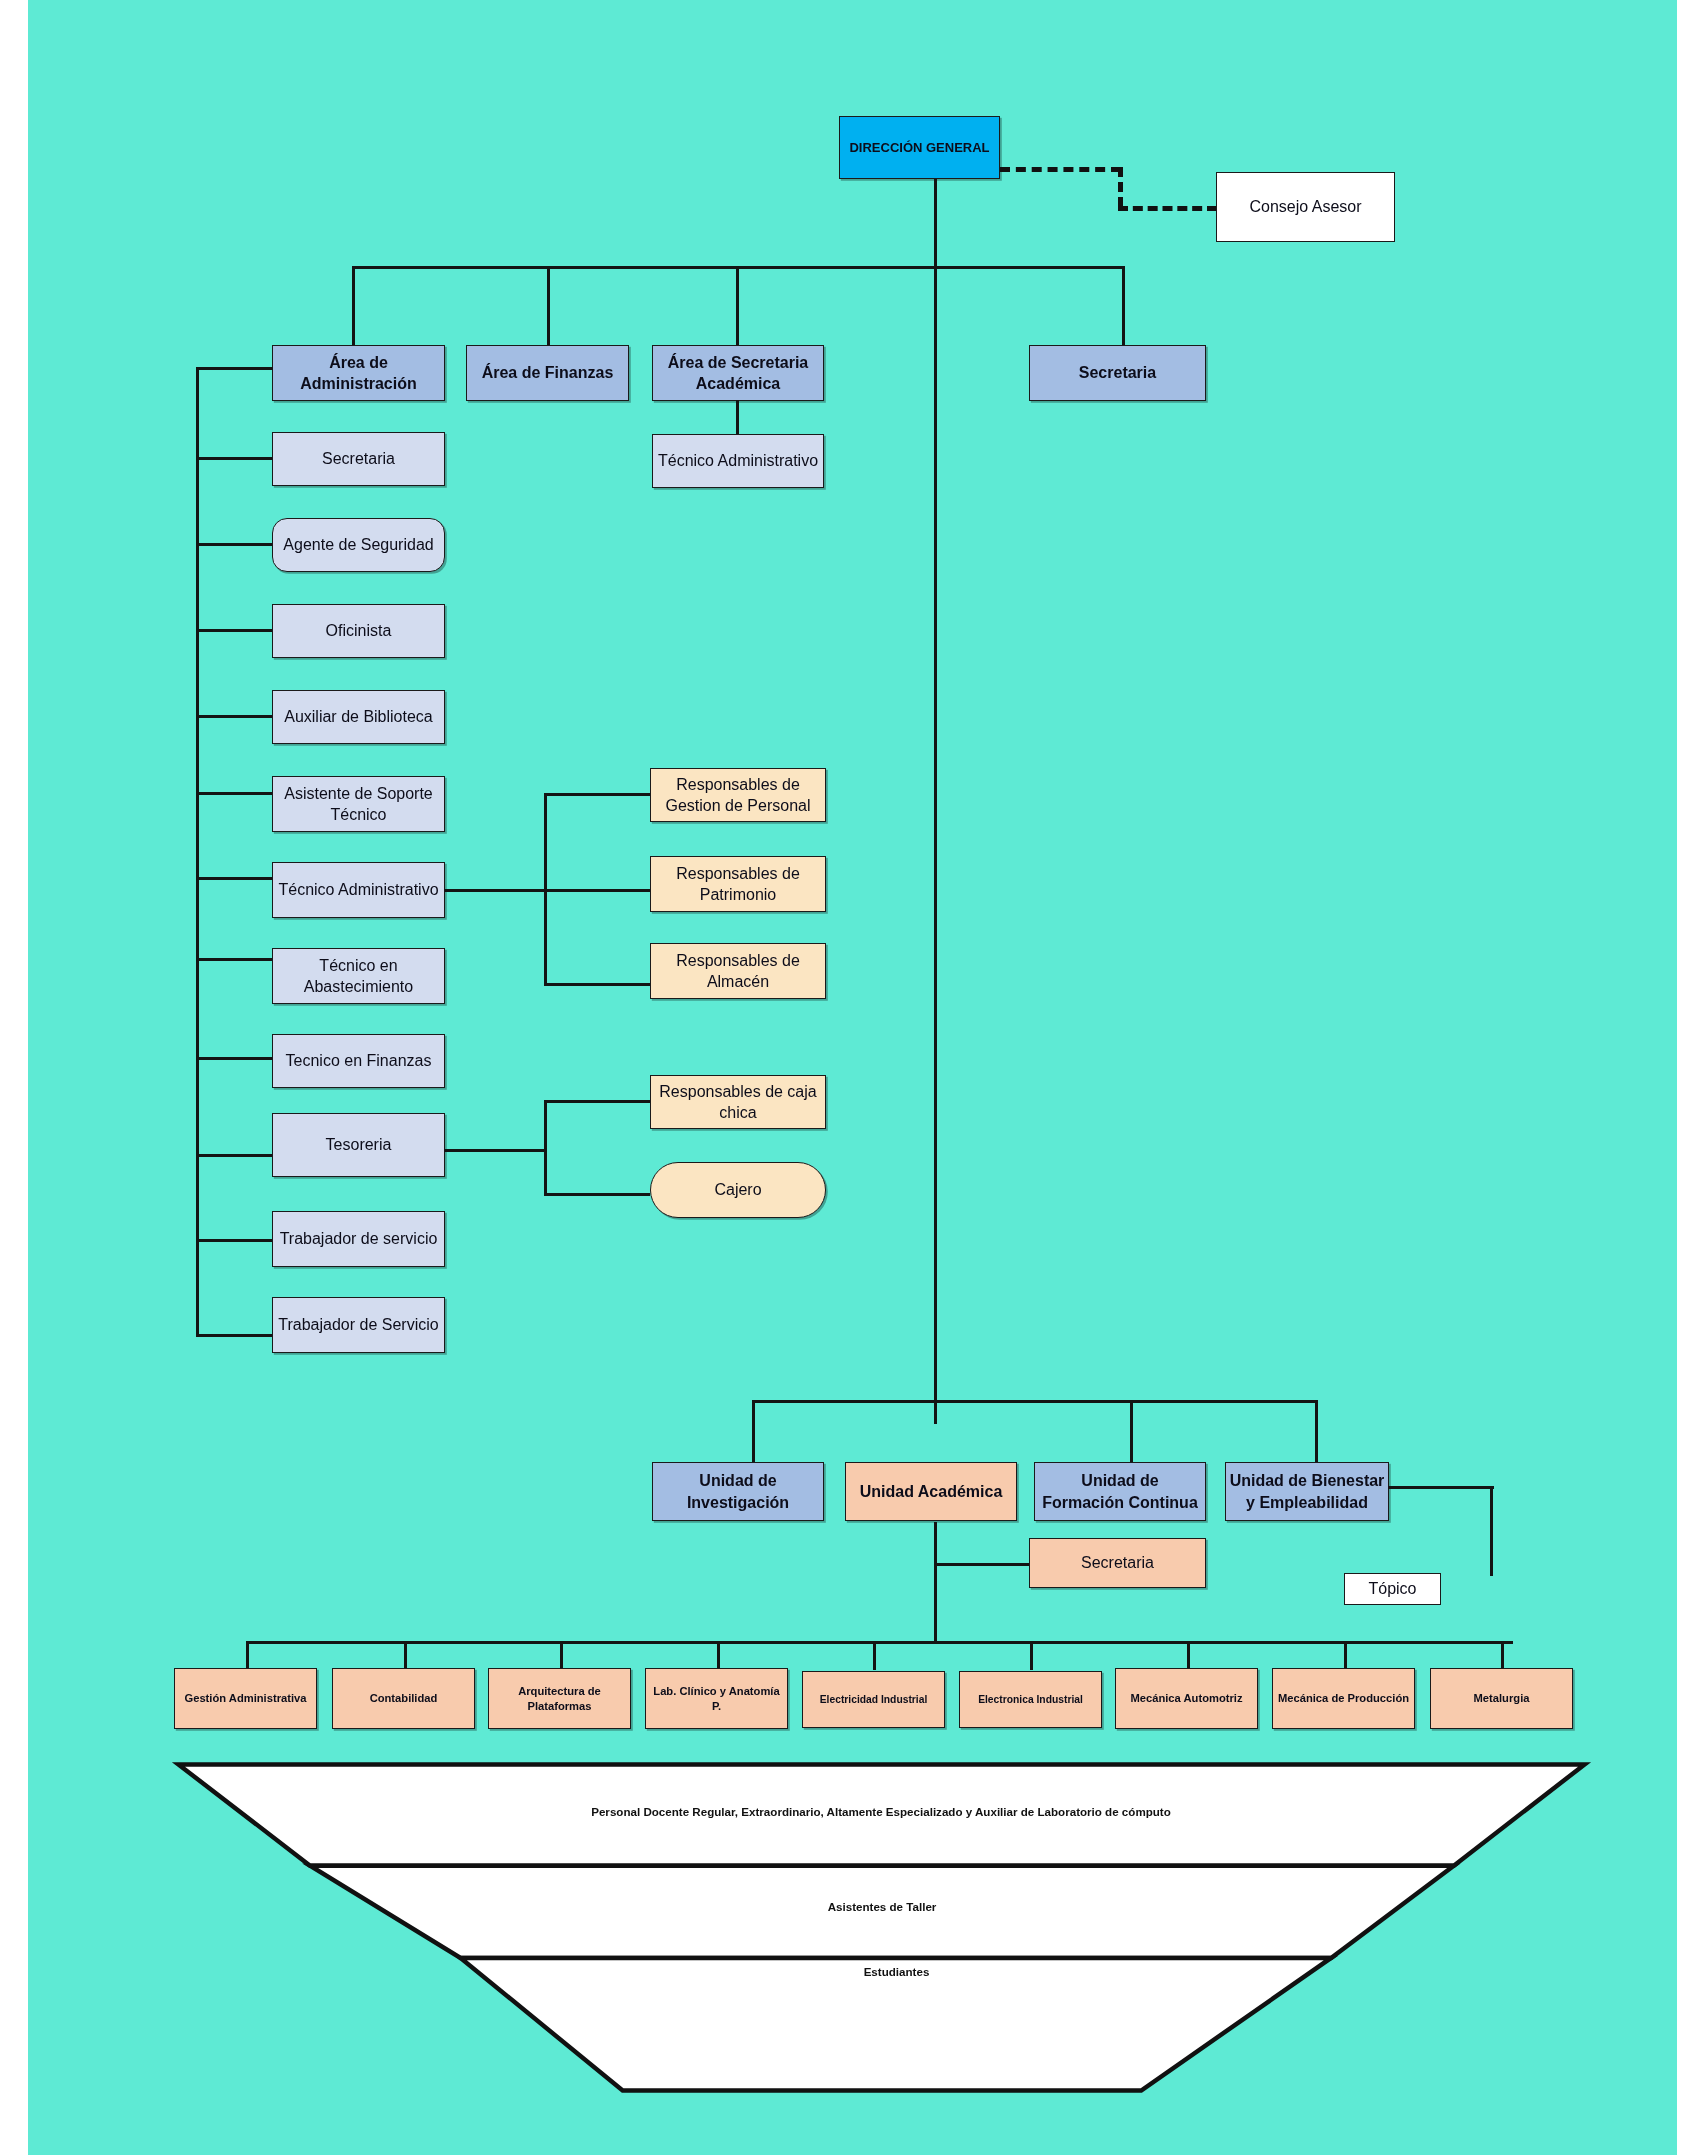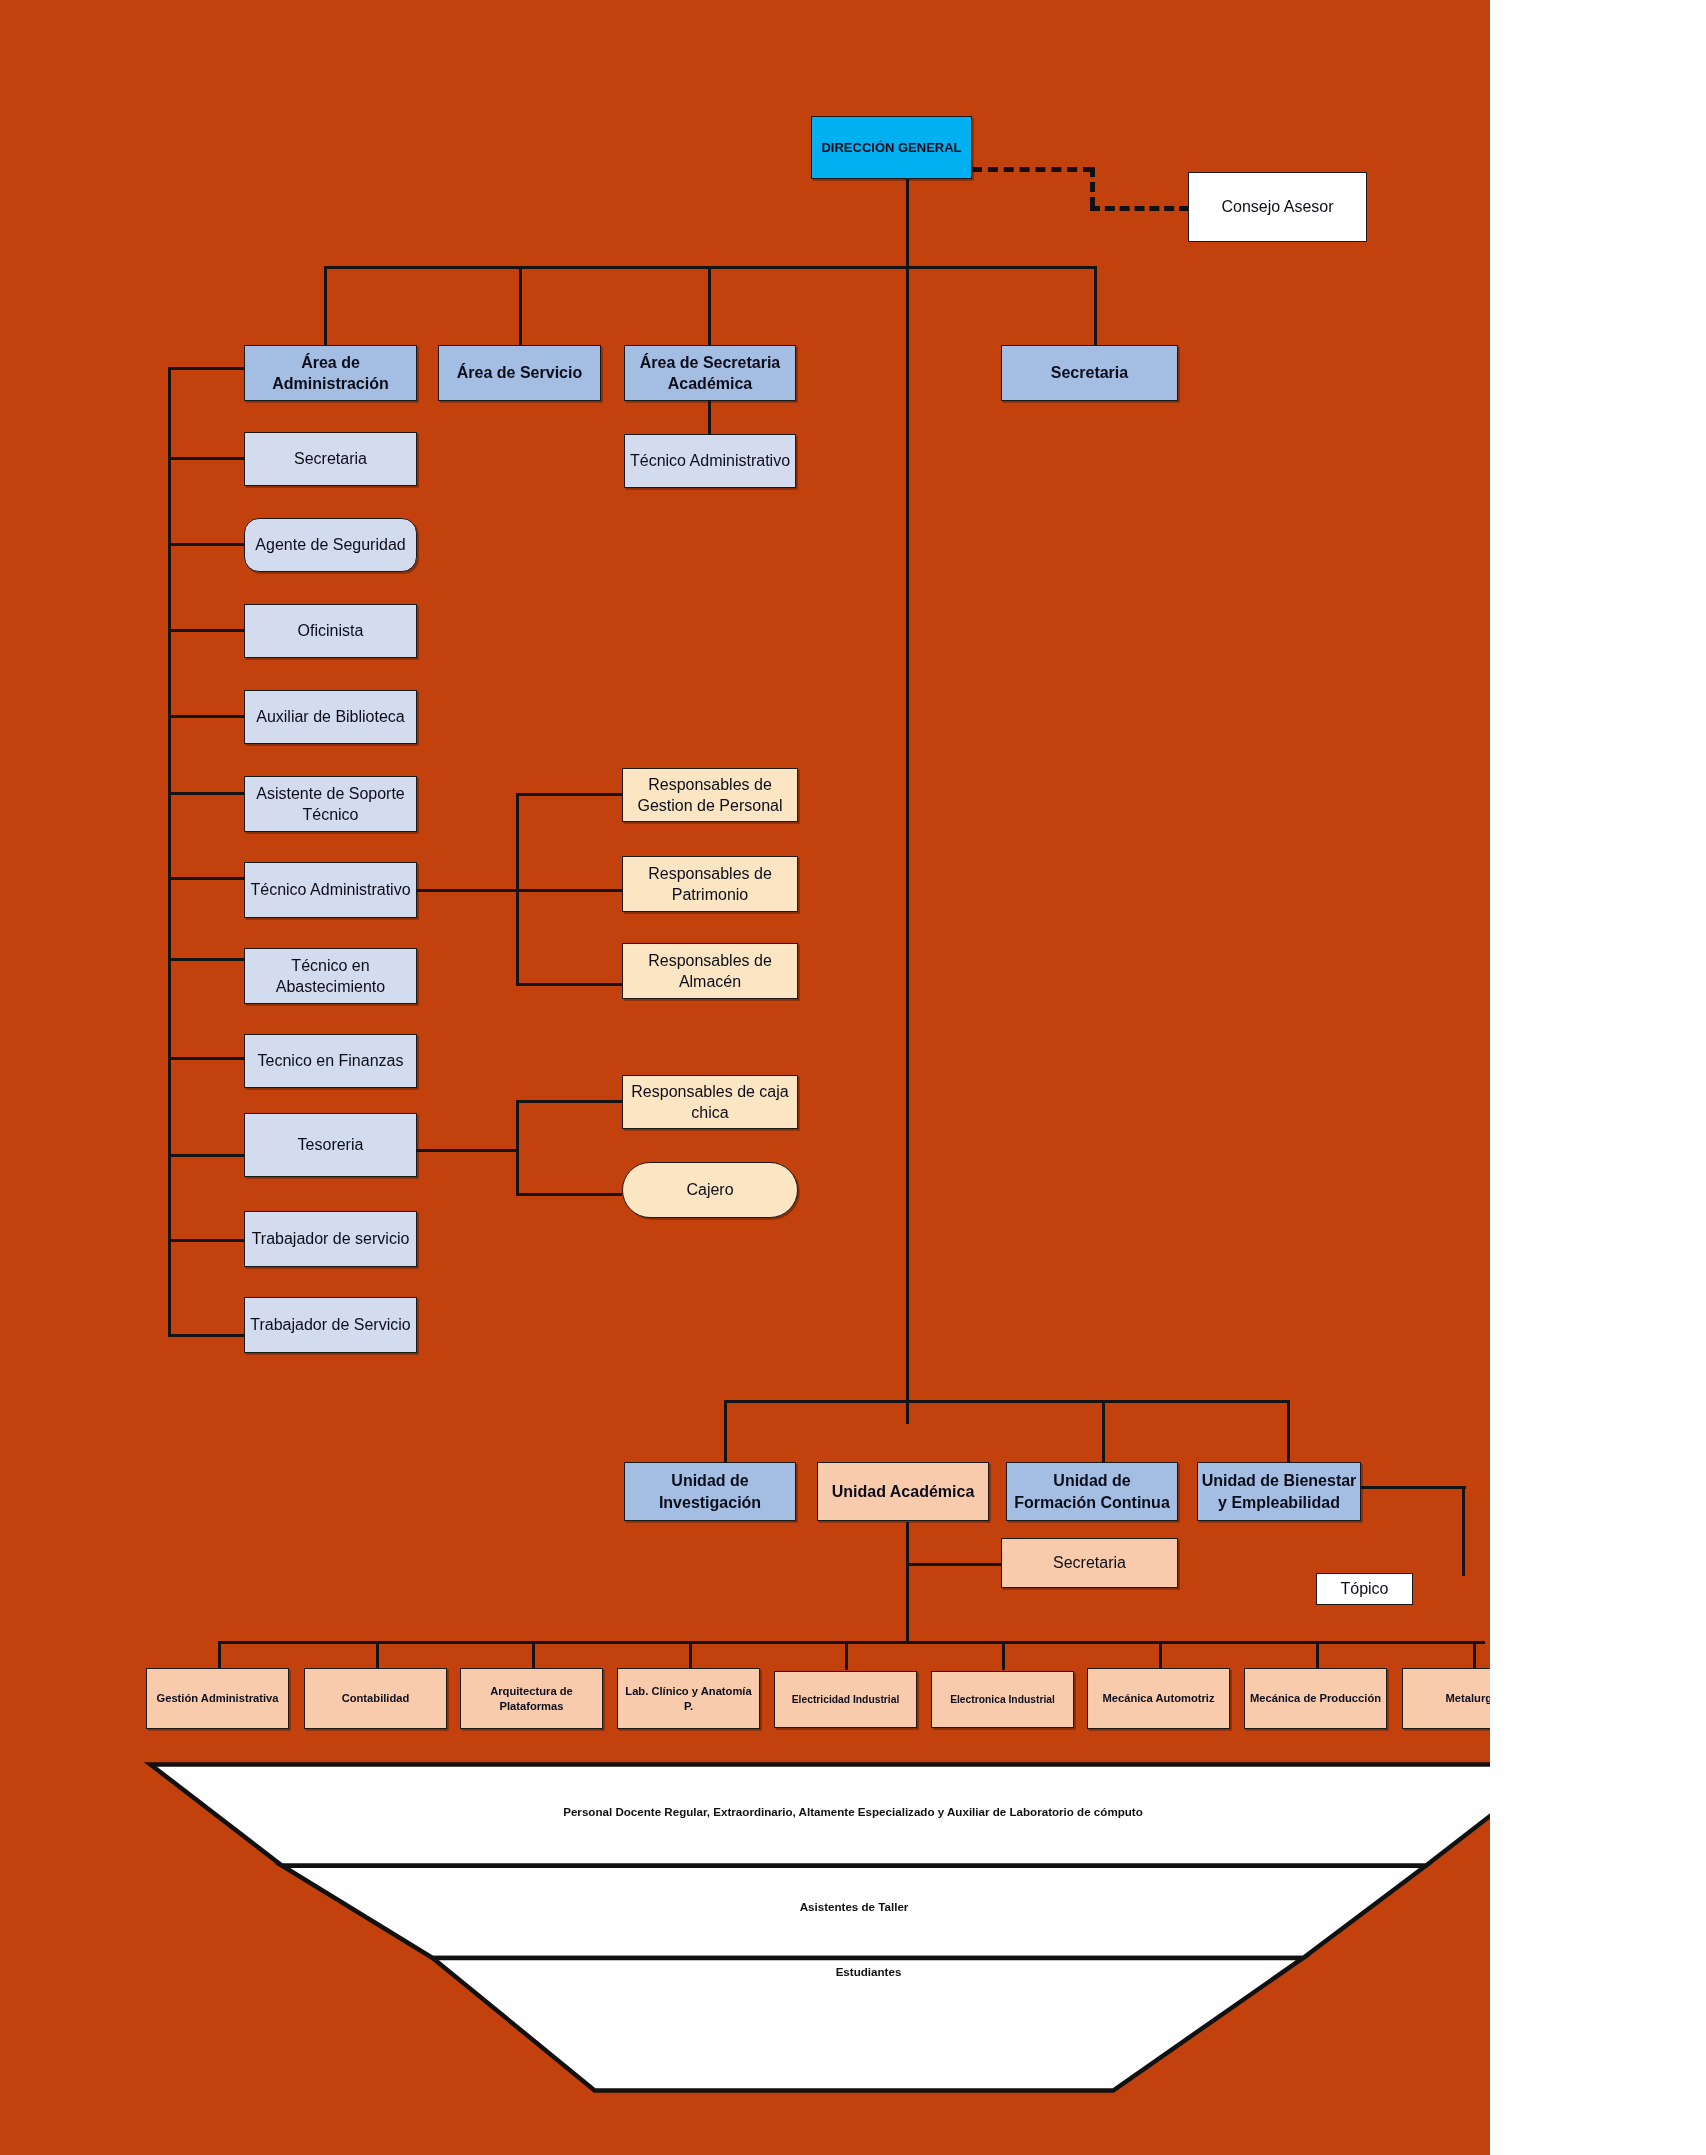--- a/index.html
+++ b/index.html
@@ -5,24 +5,25 @@
   html, body {
     margin: 0;
     padding: 0;
     background: #ffffff;
   }
   body {
     font-family: "Liberation Sans", sans-serif;
   }
   #canvas {
     position: relative;
-    width: 1490px;
+    width: 1649px;
     height: 2156px;
-    background: #c2410c;
+    background: #5eead4;
     overflow: hidden;
+    margin-left: 28px;
   }
   
   .box {
     position: absolute;
     box-sizing: border-box;
     border: 1.8px solid #1a1a1a;
     display: flex;
     align-items: center;
     justify-content: center;
     text-align: center;
@@ -106,21 +107,21 @@
 
   <div class="ln vln" style="left:324px; top:266px; height:81px;"></div>
   <div class="ln vln" style="left:519px; top:266px; height:81px;"></div>
   <div class="ln vln" style="left:708px; top:266px; height:81px;"></div>
   <div class="ln vln" style="left:1094px; top:266px; height:81px;"></div>
 
   <div class="box b-blue fs13" style="left:244px; top:345px; width:173px; height:56px;">
     <span>Área de  Administración</span>
   </div>
   <div class="box b-blue fs13" style="left:438px; top:345px; width:163px; height:56px;">
-    <span>Área de Servicio</span>
+    <span>Área de Finanzas</span>
   </div>
   <div class="box b-blue fs13" style="left:624px; top:345px; width:172px; height:56px;">
     <span>Área de Secretaria Académica</span>
   </div>
   <div class="box b-blue fs13" style="left:1001px; top:345px; width:177px; height:56px;">
     <span>Secretaria</span>
   </div>
 
   <div class="ln vln" style="left:708px; top:400px; height:36px;"></div>
   <div class="box b-lblue fs13" style="left:624px; top:434px; width:172px; height:54px;">

